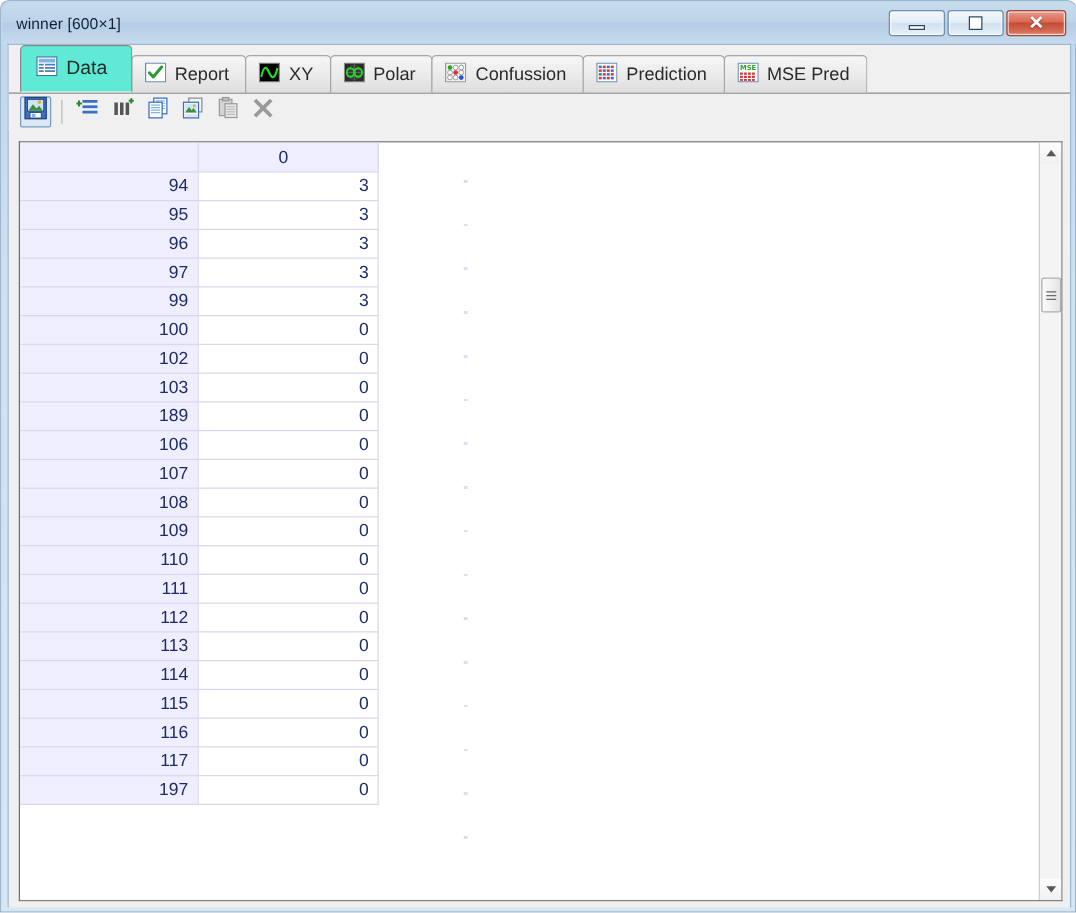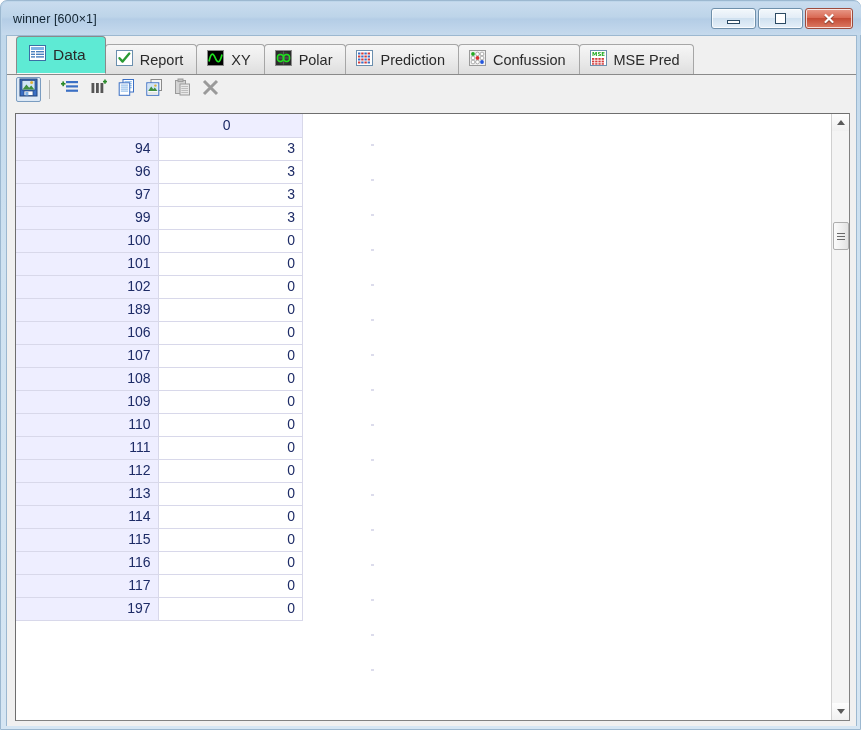--- a/index.html
+++ b/index.html
@@ -334,20 +334,38 @@
             <circle cx="8.5" cy="8" r="6.6" fill="#3a3a3a"></circle>
             <g stroke="#6a6a6a" stroke-width="0.7">
               <line x1="2" y1="8" x2="15" y2="8"></line>
                 <line x1="8.5" y1="1.5" x2="8.5" y2="14.5"></line>
             </g>
             <ellipse cx="5.4" cy="8" rx="3" ry="3.4" fill="none" stroke="#1fe01f" stroke-width="1.5"></ellipse>
             <ellipse cx="11.6" cy="8" rx="3" ry="3.4" fill="none" stroke="#1fe01f" stroke-width="1.5"></ellipse>
           </svg>
         </span>
         <span>Polar</span>
+      </div>
+
+      <div class="tab">
+        <span class="icon">
+          <svg width="17" height="16" viewBox="0 0 17 16">
+            <rect x="0.5" y="0.5" width="16" height="15" fill="#f2f2f2" stroke="#9a9a9a"></rect>
+            <circle cx="4" cy="4" r="1.9" fill="#22aa22"></circle>
+            <circle cx="8.5" cy="4" r="1.9" fill="#ffffff" stroke="#9a9a9a" stroke-width="0.8"></circle>
+            <circle cx="13" cy="4" r="1.9" fill="#ffffff" stroke="#9a9a9a" stroke-width="0.8"></circle>
+            <circle cx="4" cy="8" r="1.9" fill="#ffffff" stroke="#9a9a9a" stroke-width="0.8"></circle>
+            <circle cx="8.5" cy="8" r="1.9" fill="#d92f2f"></circle>
+            <circle cx="13" cy="8" r="1.9" fill="#ffffff" stroke="#9a9a9a" stroke-width="0.8"></circle>
+            <circle cx="4" cy="12" r="1.9" fill="#ffffff" stroke="#9a9a9a" stroke-width="0.8"></circle>
+            <circle cx="8.5" cy="12" r="1.9" fill="#ffffff" stroke="#9a9a9a" stroke-width="0.8"></circle>
+            <circle cx="13" cy="12" r="1.9" fill="#2255dd"></circle>
+          </svg>
+        </span>
+        <span>Confussion</span>
       </div>
 
       <div class="tab">
         <span class="icon">
           <svg width="17" height="16" viewBox="0 0 17 16">
             <rect x="0.5" y="0.5" width="16" height="15" fill="#ffffff" stroke="#6b8fae"></rect>
             <g>
               <rect x="2" y="2.5" width="2.4" height="2" fill="#3a6fc4"></rect>
               <rect x="5.2" y="2.5" width="2.4" height="2" fill="#d33a3a"></rect>
               <rect x="8.4" y="2.5" width="2.4" height="2" fill="#3a6fc4"></rect>
@@ -366,38 +384,20 @@
               <rect x="11.6" y="11.5" width="2.4" height="2" fill="#3a6fc4"></rect>
             </g>
           </svg>
         </span>
         <span>Prediction</span>
       </div>
 
       <div class="tab">
         <span class="icon">
           <svg width="17" height="16" viewBox="0 0 17 16">
-            <rect x="0.5" y="0.5" width="16" height="15" fill="#f2f2f2" stroke="#9a9a9a"></rect>
-            <circle cx="4" cy="4" r="1.9" fill="#22aa22"></circle>
-            <circle cx="8.5" cy="4" r="1.9" fill="#ffffff" stroke="#9a9a9a" stroke-width="0.8"></circle>
-            <circle cx="13" cy="4" r="1.9" fill="#ffffff" stroke="#9a9a9a" stroke-width="0.8"></circle>
-            <circle cx="4" cy="8" r="1.9" fill="#ffffff" stroke="#9a9a9a" stroke-width="0.8"></circle>
-            <circle cx="8.5" cy="8" r="1.9" fill="#d92f2f"></circle>
-            <circle cx="13" cy="8" r="1.9" fill="#ffffff" stroke="#9a9a9a" stroke-width="0.8"></circle>
-            <circle cx="4" cy="12" r="1.9" fill="#ffffff" stroke="#9a9a9a" stroke-width="0.8"></circle>
-            <circle cx="8.5" cy="12" r="1.9" fill="#ffffff" stroke="#9a9a9a" stroke-width="0.8"></circle>
-            <circle cx="13" cy="12" r="1.9" fill="#2255dd"></circle>
-          </svg>
-        </span>
-        <span>Confussion</span>
-      </div>
-
-      <div class="tab">
-        <span class="icon">
-          <svg width="17" height="16" viewBox="0 0 17 16">
             <rect x="0.5" y="0.5" width="16" height="15" fill="#ffffff" stroke="#6b8fae"></rect>
             <text x="8.5" y="6.4" font-family="DejaVu Sans, sans-serif" font-size="5.4" font-weight="bold" fill="#22aa22" text-anchor="middle">MSE</text>
             <g fill="#d33a3a">
               <rect x="2" y="8" width="2.3" height="1.8"></rect>
                 <rect x="5.2" y="8" width="2.3" height="1.8"></rect>
               <rect x="8.4" y="8" width="2.3" height="1.8"></rect>
                 <rect x="11.6" y="8" width="2.3" height="1.8"></rect>
               <rect x="2" y="10.6" width="2.3" height="1.8"></rect>
                 <rect x="5.2" y="10.6" width="2.3" height="1.8"></rect>
               <rect x="8.4" y="10.6" width="2.3" height="1.8"></rect>
@@ -531,41 +531,45 @@
               <th class="corner-cell"></th>
               <th class="colhdr">0</th>
             </tr>
           </thead>
           <tbody id="table-body">
               <tr>
                 <th class="rowhdr">94</th>
                 <td class="valcell">3</td>
               </tr>
               <tr>
+                <th class="rowhdr">95</th>
+                <td class="valcell">3</td>
+              </tr>
+              <tr>
                 <th class="rowhdr">96</th>
                 <td class="valcell">3</td>
               </tr>
               <tr>
                 <th class="rowhdr">97</th>
                 <td class="valcell">3</td>
               </tr>
               <tr>
                 <th class="rowhdr">99</th>
                 <td class="valcell">3</td>
               </tr>
               <tr>
                 <th class="rowhdr">100</th>
                 <td class="valcell">0</td>
               </tr>
               <tr>
-                <th class="rowhdr">101</th>
-                <td class="valcell">0</td>
-              </tr>
-              <tr>
                 <th class="rowhdr">102</th>
+                <td class="valcell">0</td>
+              </tr>
+              <tr>
+                <th class="rowhdr">103</th>
                 <td class="valcell">0</td>
               </tr>
               <tr>
                 <th class="rowhdr">189</th>
                 <td class="valcell">0</td>
               </tr>
               <tr>
                 <th class="rowhdr">106</th>
                 <td class="valcell">0</td>
               </tr>

